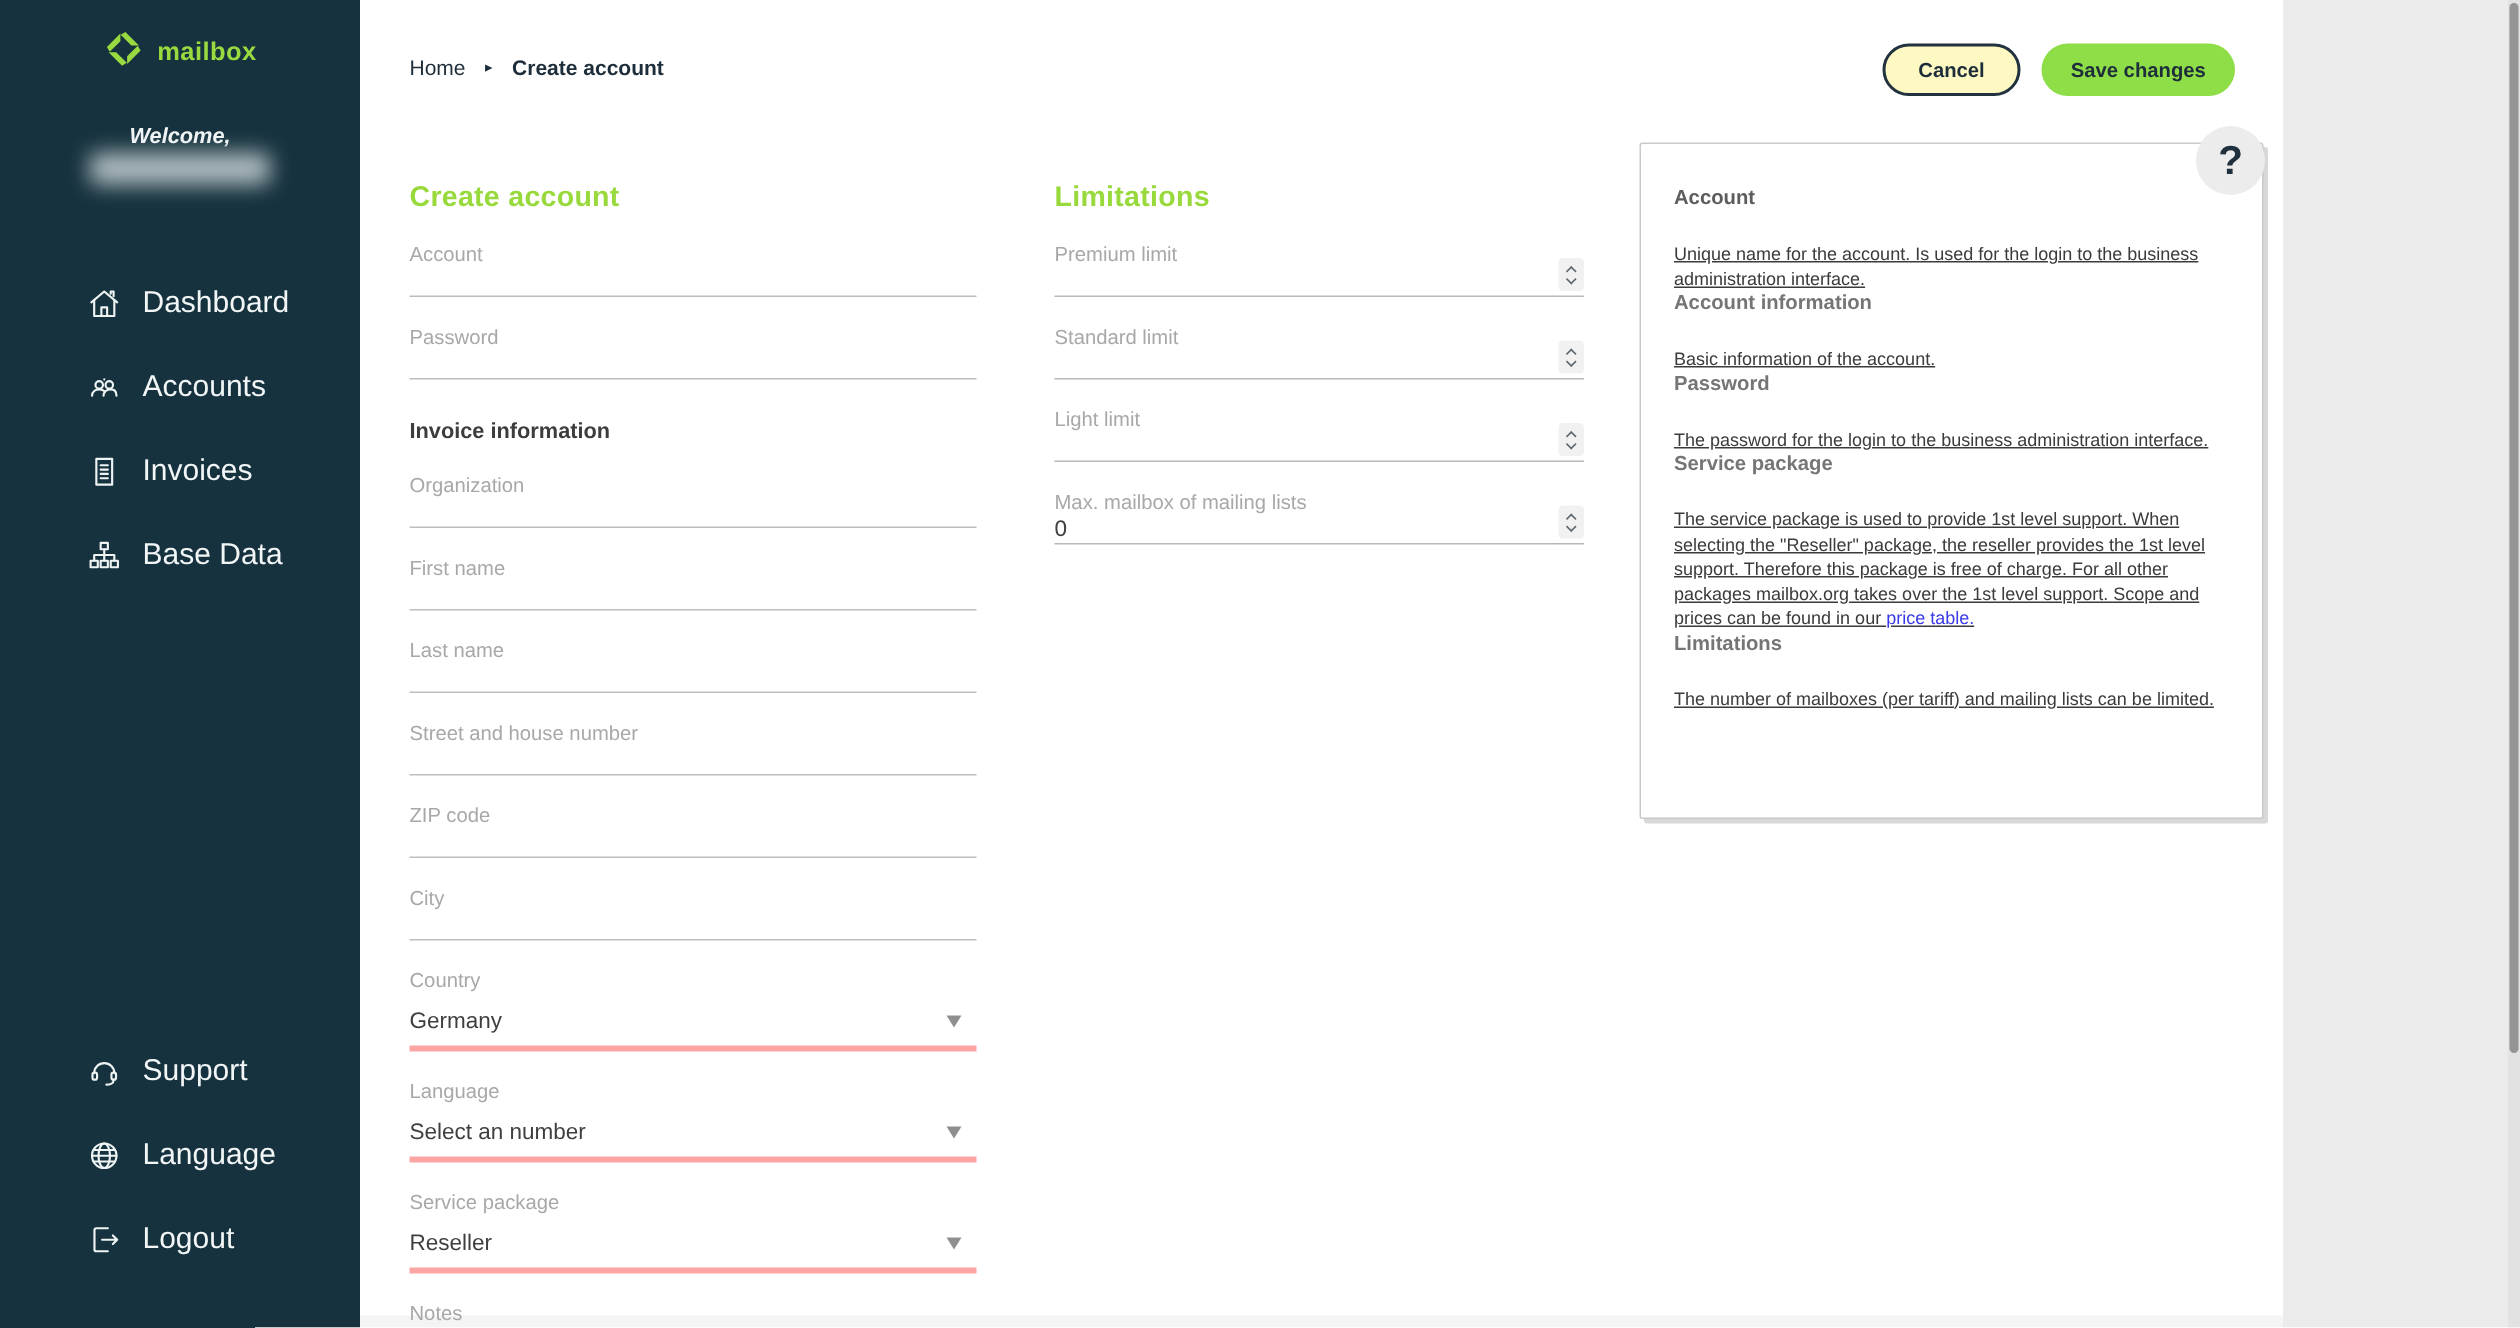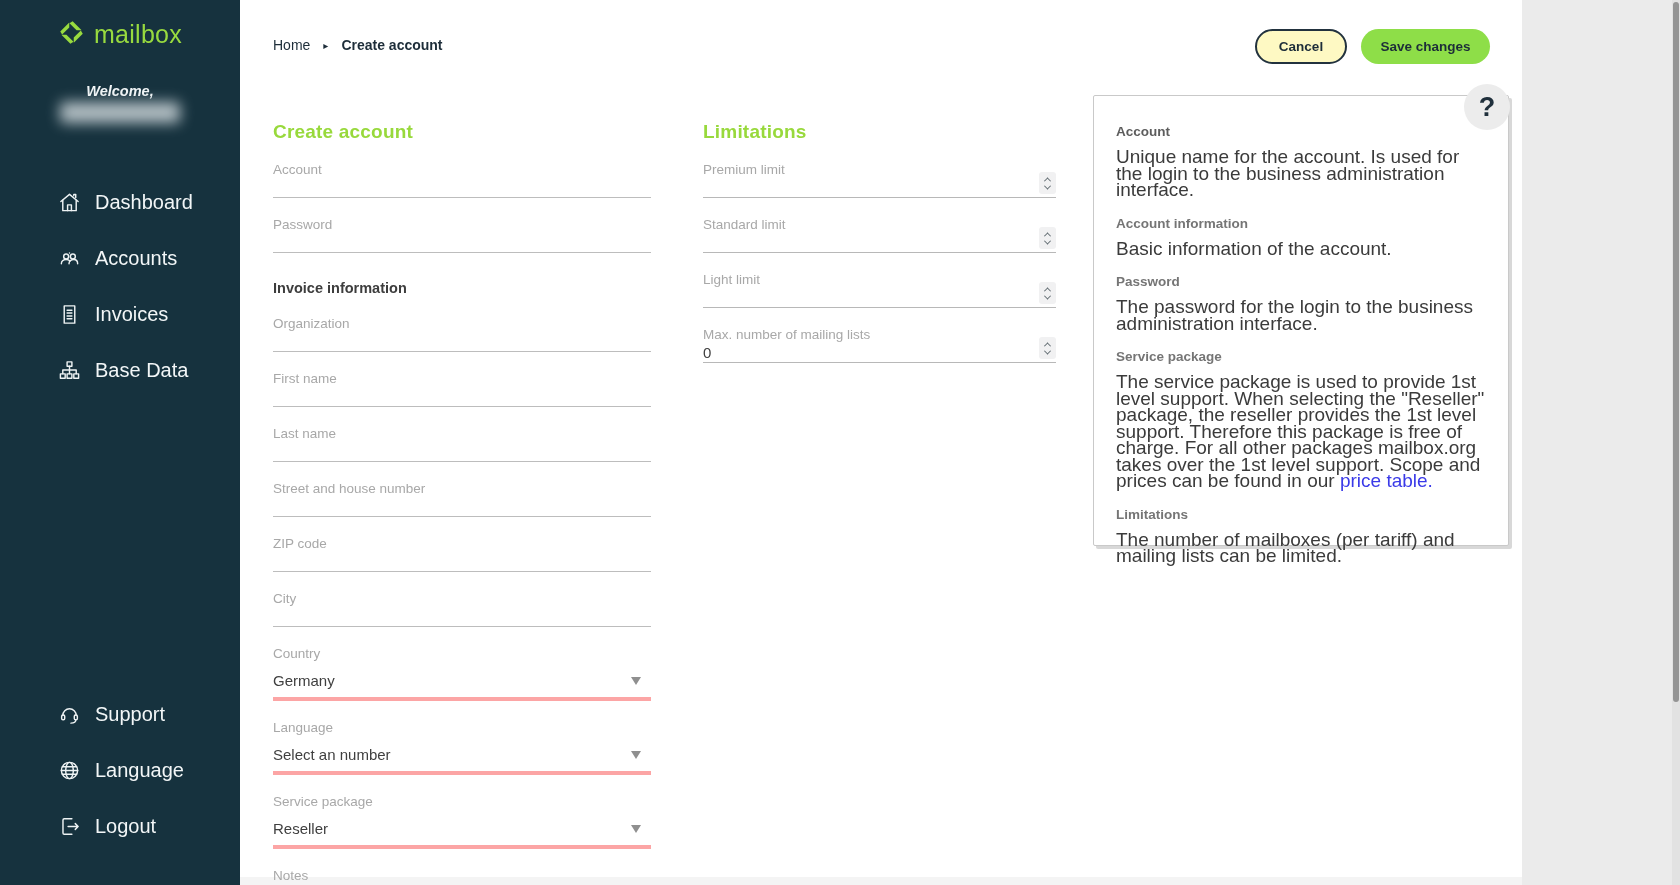--- a/index.html
+++ b/index.html
@@ -7,21 +7,21 @@
   body {
     position:relative;
     font-family:"Liberation Sans", sans-serif;
     background:#ffffff;
     color:#3f3f3f;
   }
 
   
   .sidebar { position:absolute; left:0; top:0; width:240px; height:885px; background:#16323e; }
   .logo { position:absolute; top:19px; left:0; right:0; display:flex; align-items:center; justify-content:center; gap:9px; }
-  .logo-text { color:#98da3f; font-size:25px; font-weight:normal; letter-spacing:.3px; }
+  .logo-text { color:#98da3f; font-size:17px; font-weight:bold; letter-spacing:.3px; }
   .welcome { position:absolute; top:83px; left:0; right:0; text-align:center; color:#f2f6f7; font-size:14.5px; font-weight:bold; font-style:italic; }
   .blur-name { position:absolute; top:102px; left:60px; width:120px; height:21px; background:#cdd6da; border-radius:4px; filter:blur(7px); opacity:.85; }
   .nav { position:absolute; left:0; right:0; }
   .nav-top { top:174px; }
   .nav-bottom { top:686px; }
   .nav-item { display:flex; align-items:center; height:56px; padding-left:58px; cursor:pointer; }
   .nav-item .nicon { width:23px; height:23px; display:flex; align-items:center; justify-content:center; }
   .nav-item .nlabel { color:#f2f6f7; font-size:20px; margin-left:14px; }
   .nav-item svg { stroke:#eef3f4; fill:none; stroke-width:1.5; stroke-linecap:round; stroke-linejoin:round; }
 
@@ -63,24 +63,24 @@
   .nfield input { padding-right:24px; }
   .stepper { position:absolute; right:0; bottom:3px; width:17px; height:22px; background:#f1f1f2; border-radius:3px;
              display:flex; flex-direction:column; align-items:center; justify-content:center; gap:3px; cursor:pointer; }
   .chev { display:block; width:5px; height:5px; border-left:1.5px solid #5d676d; border-top:1.5px solid #5d676d; }
   .chev.up { transform:rotate(45deg) translate(1px,1px); }
   .chev.down { transform:rotate(225deg) translate(1px,1px); }
 
   
   .help-panel { position:absolute; left:1093px; top:95px; width:416px; height:451px; background:#ffffff;
                 border:1px solid #c9c9c9; border-radius:2px; box-shadow:3px 3px 0 #d8d8d8; padding:28px 22px; }
-  .help-panel h4 { font-size:13.5px; font-weight:bold; color:#757575; margin-top:17px; }
+  .help-panel h4 { font-size:13.5px; font-weight:bold; color:#757575; }
   .help-panel h4:first-child { margin-top:0; }
   .help-panel h4.first-dark { color:#5d5d5d; }
-  .help-panel p { font-size:19px; line-height:16.5px; color:#3b3b3b; margin-top:10px; }
+  .help-panel p { font-size:12px; line-height:16.5px; color:#3b3b3b; margin-top:22px;text-decoration:underline; }
   .help-link { color:#3a3ae8; cursor:pointer; }
   .help-q { position:absolute; left:1464px; top:84px; width:46px; height:46px; border-radius:50%; background:#ececec;
             display:flex; align-items:center; justify-content:center; font-size:27px; font-weight:bold; color:#20303c; cursor:pointer; }
 </style>
 </head>
 <body>
 
 <div class="sidebar">
   <div class="logo">
     <span>
@@ -293,21 +293,21 @@
   <div class="nfield">
     <div class="flabel">Light limit</div>
     <input type="text" style="">
     <div class="stepper">
       <span class="chev up"></span>
       <span class="chev down"></span>
     </div>
   </div>
 
   <div class="nfield">
-    <div class="flabel">Max. number of mailing lists</div>
+    <div class="flabel">Max. mailbox of mailing lists</div>
     <input type="text" value="0" style="">
     <div class="stepper">
       <span class="chev up"></span>
       <span class="chev down"></span>
     </div>
   </div>
 </div>
 
 <div class="help-panel">
   <h4 class="first-dark">Account</h4>

